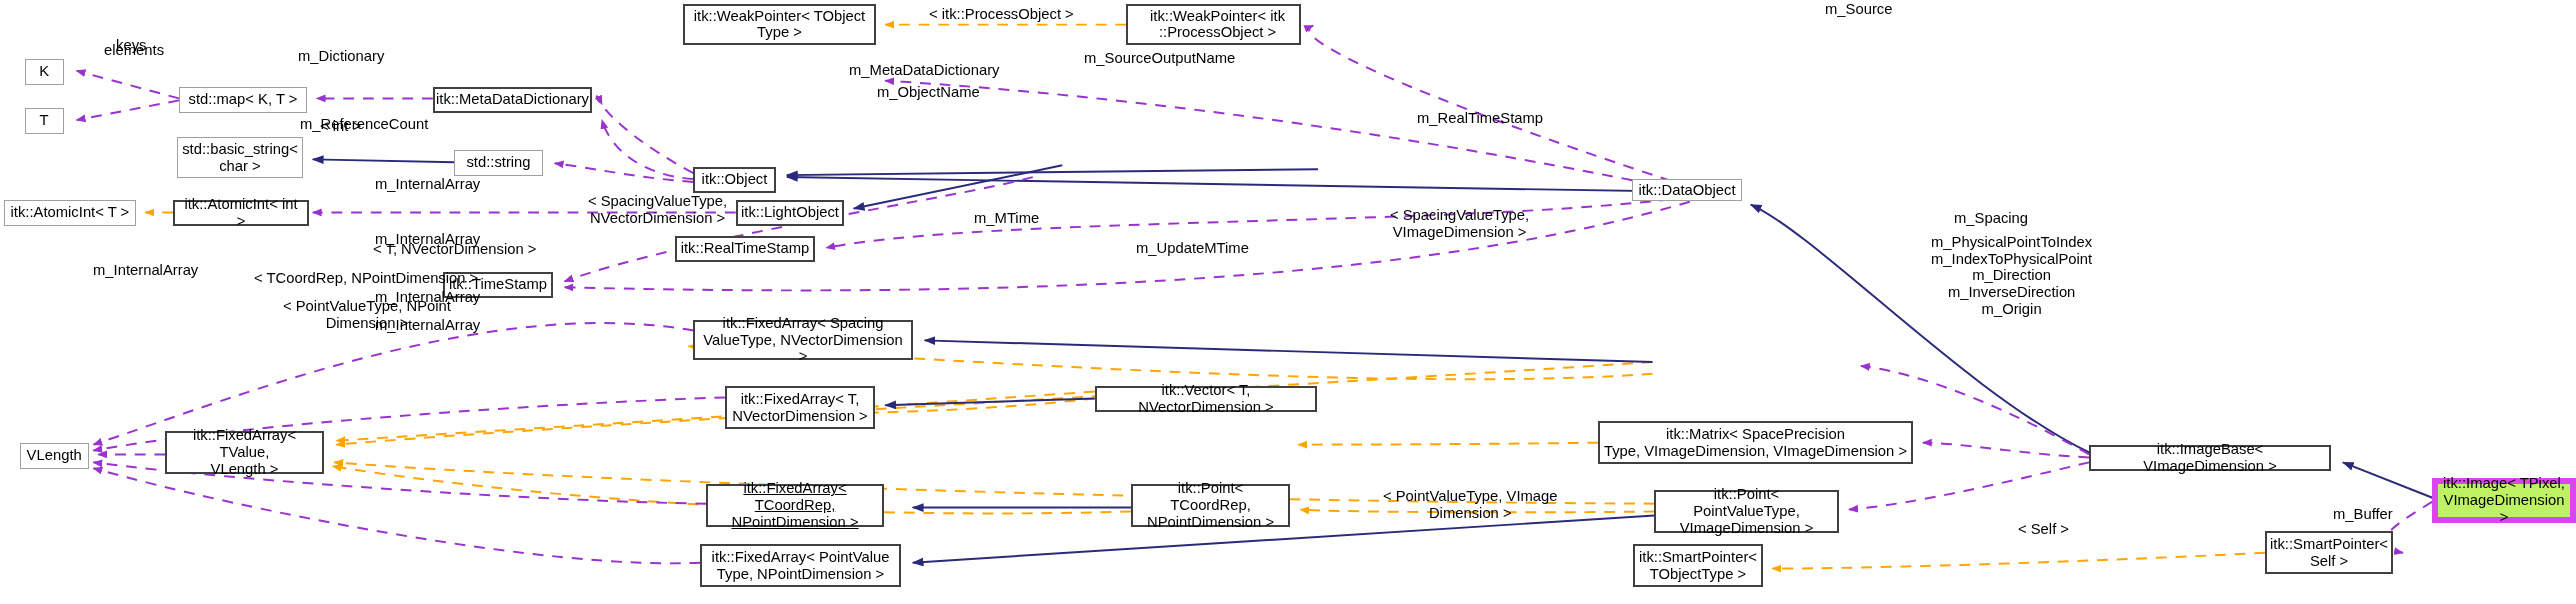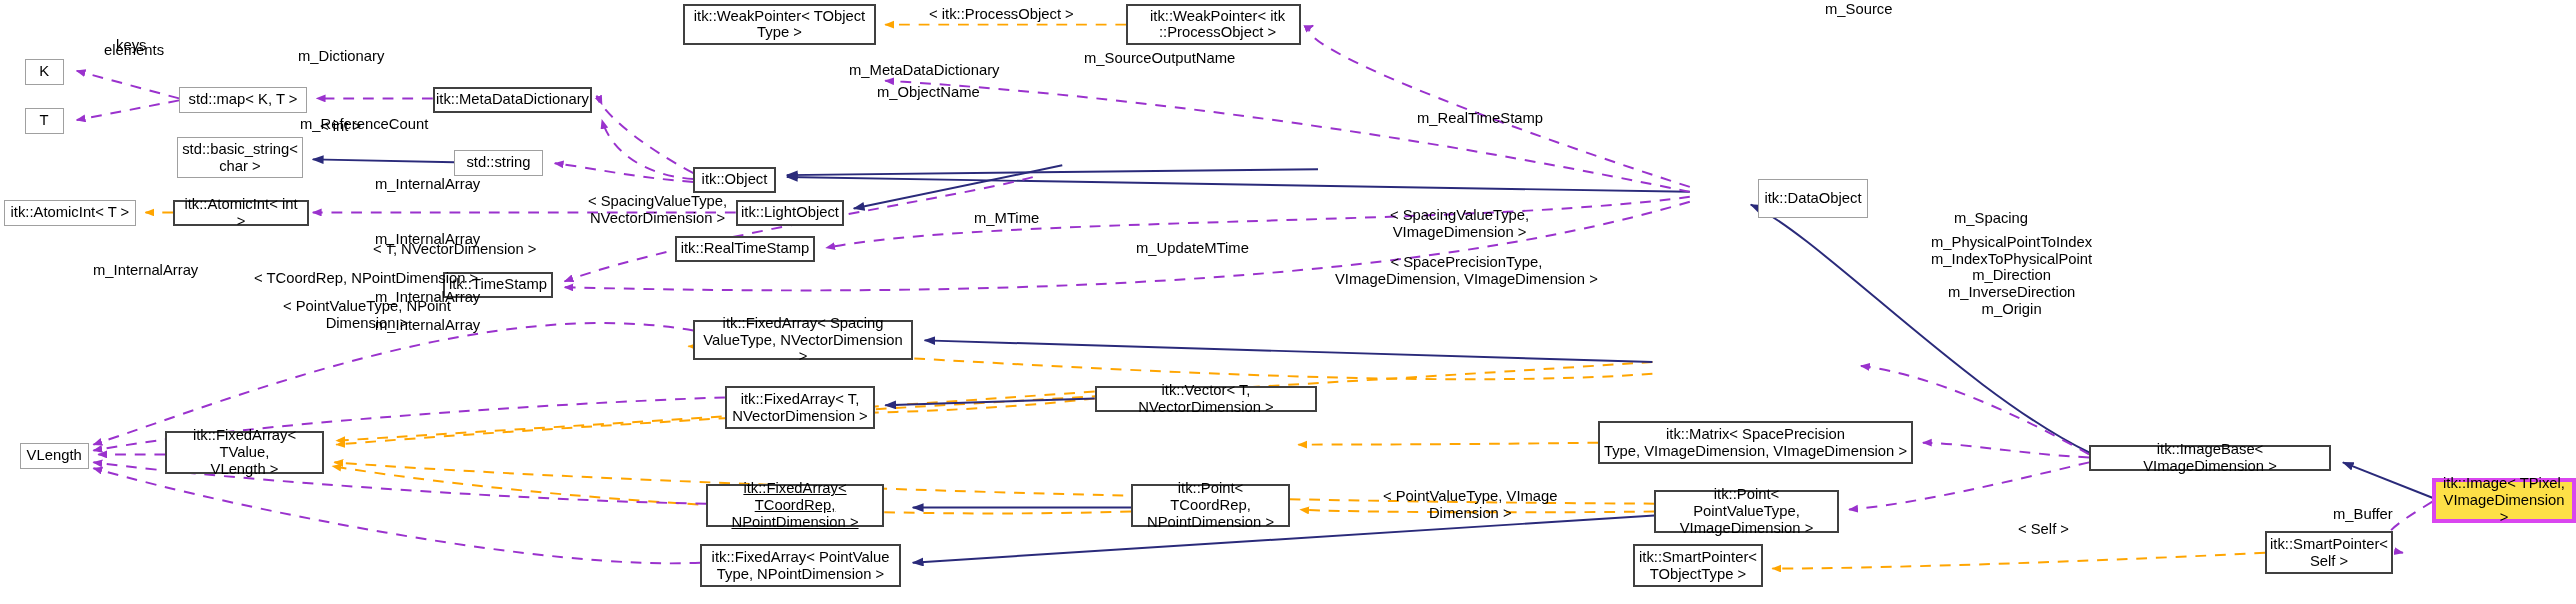--- a/index.html
+++ b/index.html
@@ -36,22 +36,22 @@
     background: #ffffff;
     border: 1px solid #808080;
     padding: 2px 3.9px;
     white-space: pre-line;
     z-index: 5;
   }
   .node.bold {
     border: 2px solid #404040;
   }
   .node.focus {
-    border: 4px solid #d946ef;
-    background: #fde047;
+    border: 6px solid #d946ef;
+    background: #bef264;
   }
   .node.thin {
     border: 1px solid #a0a0a0;
   }
   .edge-label {
     position: absolute;
     font-size: 14.8px;
     line-height: 16.7px;
     color: #000000;
     white-space: pre-line;
@@ -133,21 +133,21 @@
   <div class="node bold" style="left: 1126px; top: 3.9px; width: 175px; height: 41px; padding-left: 12px;">itk::WeakPointer&lt; itk
 ::ProcessObject &gt;</div>
   <div class="node thin" style="left: 24.6px; top: 59px; width: 39px; height: 25.6px;">K</div>
   <div class="node thin" style="left: 179px; top: 87px; width: 128px; height: 25.6px;">std::map&lt; K, T &gt;</div>
   <div class="node bold" style="left: 433px; top: 87px; width: 159px; height: 25.6px;">itk::MetaDataDictionary</div>
   <div class="node thin" style="left: 24.6px; top: 108px; width: 39px; height: 25.6px;">T</div>
   <div class="node thin" style="left: 177px; top: 137px; width: 126px; height: 41px;">std::basic_string&lt;
 char &gt;</div>
   <div class="node thin" style="left: 454px; top: 150px; width: 89px; height: 25.6px;">std::string</div>
   <div class="node bold" style="left: 693px; top: 167px; width: 83px; height: 25.6px;">itk::Object</div>
-  <div class="node thin" style="left: 1758px; top: 179px; width: 110px; height: 39px;">itk::DataObject</div>
+  <div class="node thin" style="left: 1632px; top: 179px; width: 110px; height: 22px;">itk::DataObject</div>
   <div class="node thin" style="left: 3.9px; top: 200px; width: 132px; height: 25.6px;">itk::AtomicInt&lt; T &gt;</div>
   <div class="node bold" style="left: 173px; top: 200px; width: 136px; height: 25.6px;">itk::AtomicInt&lt; int &gt;</div>
   <div class="node bold" style="left: 736px; top: 200px; width: 108px; height: 25.6px;">itk::LightObject</div>
   <div class="node bold" style="left: 675px; top: 236px; width: 140px; height: 25.6px;">itk::RealTimeStamp</div>
   <div class="node bold" style="left: 443px; top: 272px; width: 110px; height: 25.6px;">itk::TimeStamp</div>
   <div class="node bold" style="left: 693px; top: 320px; width: 220px; height: 40px;">itk::FixedArray&lt; Spacing
 ValueType, NVectorDimension &gt;</div>
   <div class="node bold" style="left: 725px; top: 386px; width: 150px; height: 43px;">itk::FixedArray&lt; T,
 NVectorDimension &gt;</div>
   <div class="node bold" style="left: 1095px; top: 386px; width: 222px; height: 25.6px;">itk::Vector&lt; T, NVectorDimension &gt;</div>
@@ -191,22 +191,20 @@
   <div class="edge-label multi" style="left: 1390px; top: 207px;">&lt; SpacingValueType,
 VImageDimension &gt;</div>
   <div class="edge-label" style="left: 1954px; top: 210px;">m_Spacing</div>
   <div class="edge-label" style="left: 375px; top: 231px;">m_InternalArray</div>
   <div class="edge-label" style="left: 373px; top: 241px;">&lt; T, NVectorDimension &gt;</div>
   <div class="edge-label multi" style="left: 1931px; top: 234px;">m_PhysicalPointToIndex
 m_IndexToPhysicalPoint
 m_Direction
 m_InverseDirection
 m_Origin</div>
-  <div class="edge-label multi" style="left: 1335px; top: 254px;">&lt; SpacePrecisionType,
-VImageDimension, VImageDimension &gt;</div>
   <div class="edge-label" style="left: 93px; top: 262px;">m_InternalArray</div>
   <div class="edge-label" style="left: 254px; top: 270px;">&lt; TCoordRep, NPointDimension &gt;</div>
   <div class="edge-label" style="left: 375px; top: 289px;">m_InternalArray</div>
   <div class="edge-label multi" style="left: 283px; top: 298px;">&lt; PointValueType, NPoint
 Dimension &gt;</div>
   <div class="edge-label multi" style="left: 1383px; top: 488px;">&lt; PointValueType, VImage
 Dimension &gt;</div>
   <div class="edge-label" style="left: 375px; top: 317px;">m_InternalArray</div>
   <div class="edge-label" style="left: 2018px; top: 521px;">&lt; Self &gt;</div>
   <div class="edge-label" style="left: 2333px; top: 506px;">m_Buffer</div>

